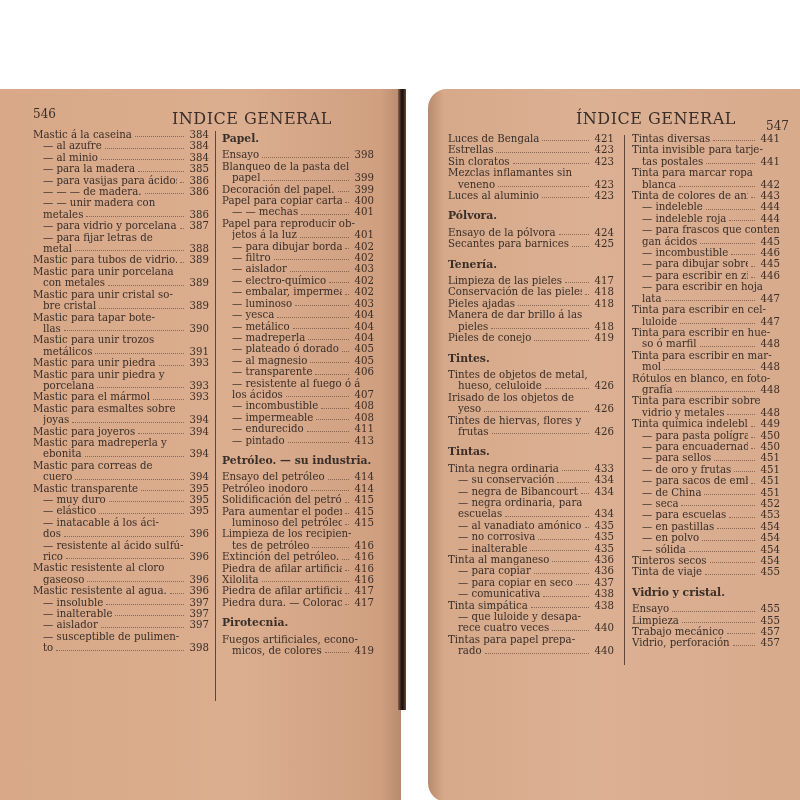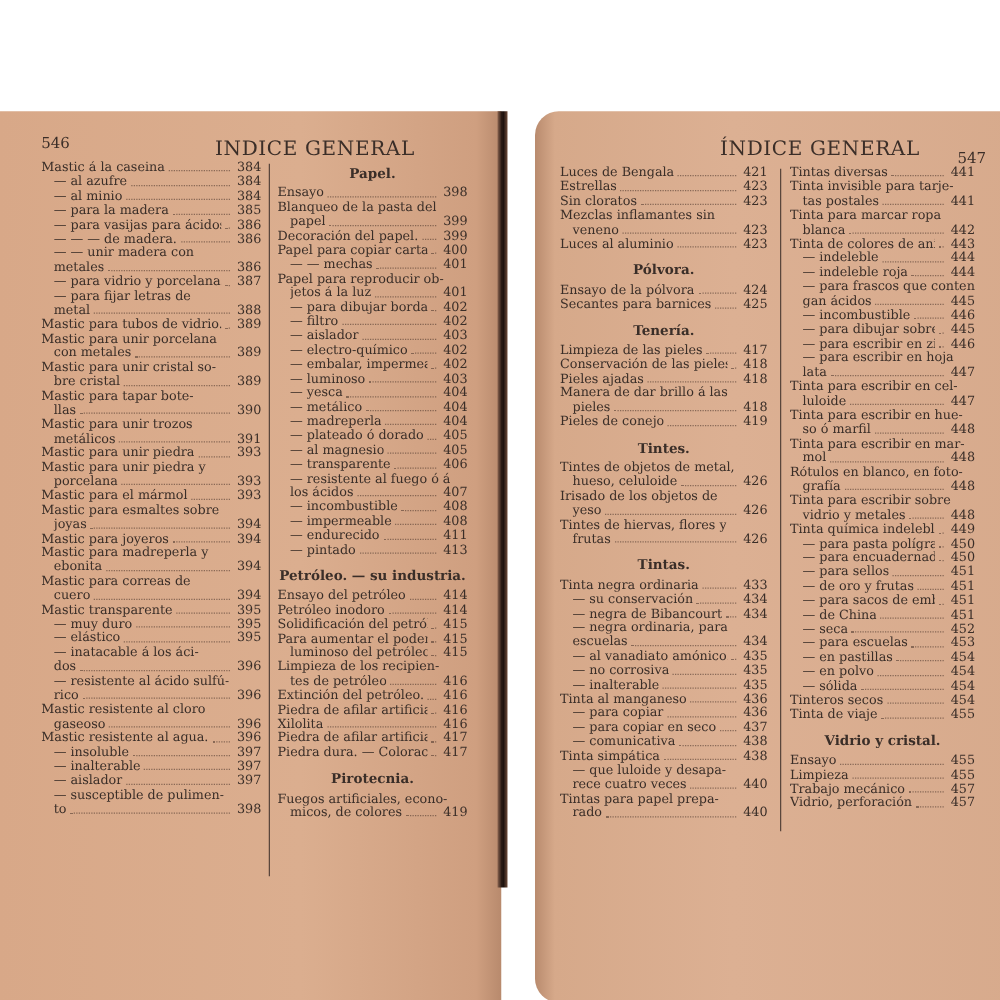--- a/index.html
+++ b/index.html
@@ -13,21 +13,21 @@
            background:linear-gradient(90deg,#8a6450 0%,#2a1a14 40%,#1e120e 60%,#6d4b3a 100%); }
   .hdr { position:absolute; font-size:16px; letter-spacing:0.5px; color:#3b2e28; }
   .pnum { position:absolute; font-size:12px; color:#3b2e28; }
   .col { position:absolute; font-size:10.2px; line-height:11.4px; }
   .row { display:flex; align-items:flex-end; white-space:nowrap; }
   .row .t { flex:0 1 auto; overflow:hidden; }
   .row .d { flex:1 1 auto; border-bottom:1px dotted rgba(70,50,40,0.55); margin:0 3px 3px 3px; min-width:4px; }
   .row .n { flex:0 0 auto; width:22px; text-align:right; }
   .row.cont { padding-left:10px; }
   .row.indent { padding-left:10px; }
-  .sec { text-align:center; font-weight:bold; font-size:10.8px; margin:6px 0 5px 0; }
+  .sec { font-weight:bold; font-size:10.8px; margin:6px 0 5px 0; }
   .vline { position:absolute; width:1px; background:#5a463c; }
 </style>
 </head>
 <body>
 
 <div class="book">
   <div class="page left">
     <div class="pnum" style="left:33px; top:18px;">546</div>
     <div class="hdr" style="left:172px; top:20px;">INDICE GENERAL</div>
     <div class="col" id="lc1" style="left:33px; top:40px; width:176px;">

